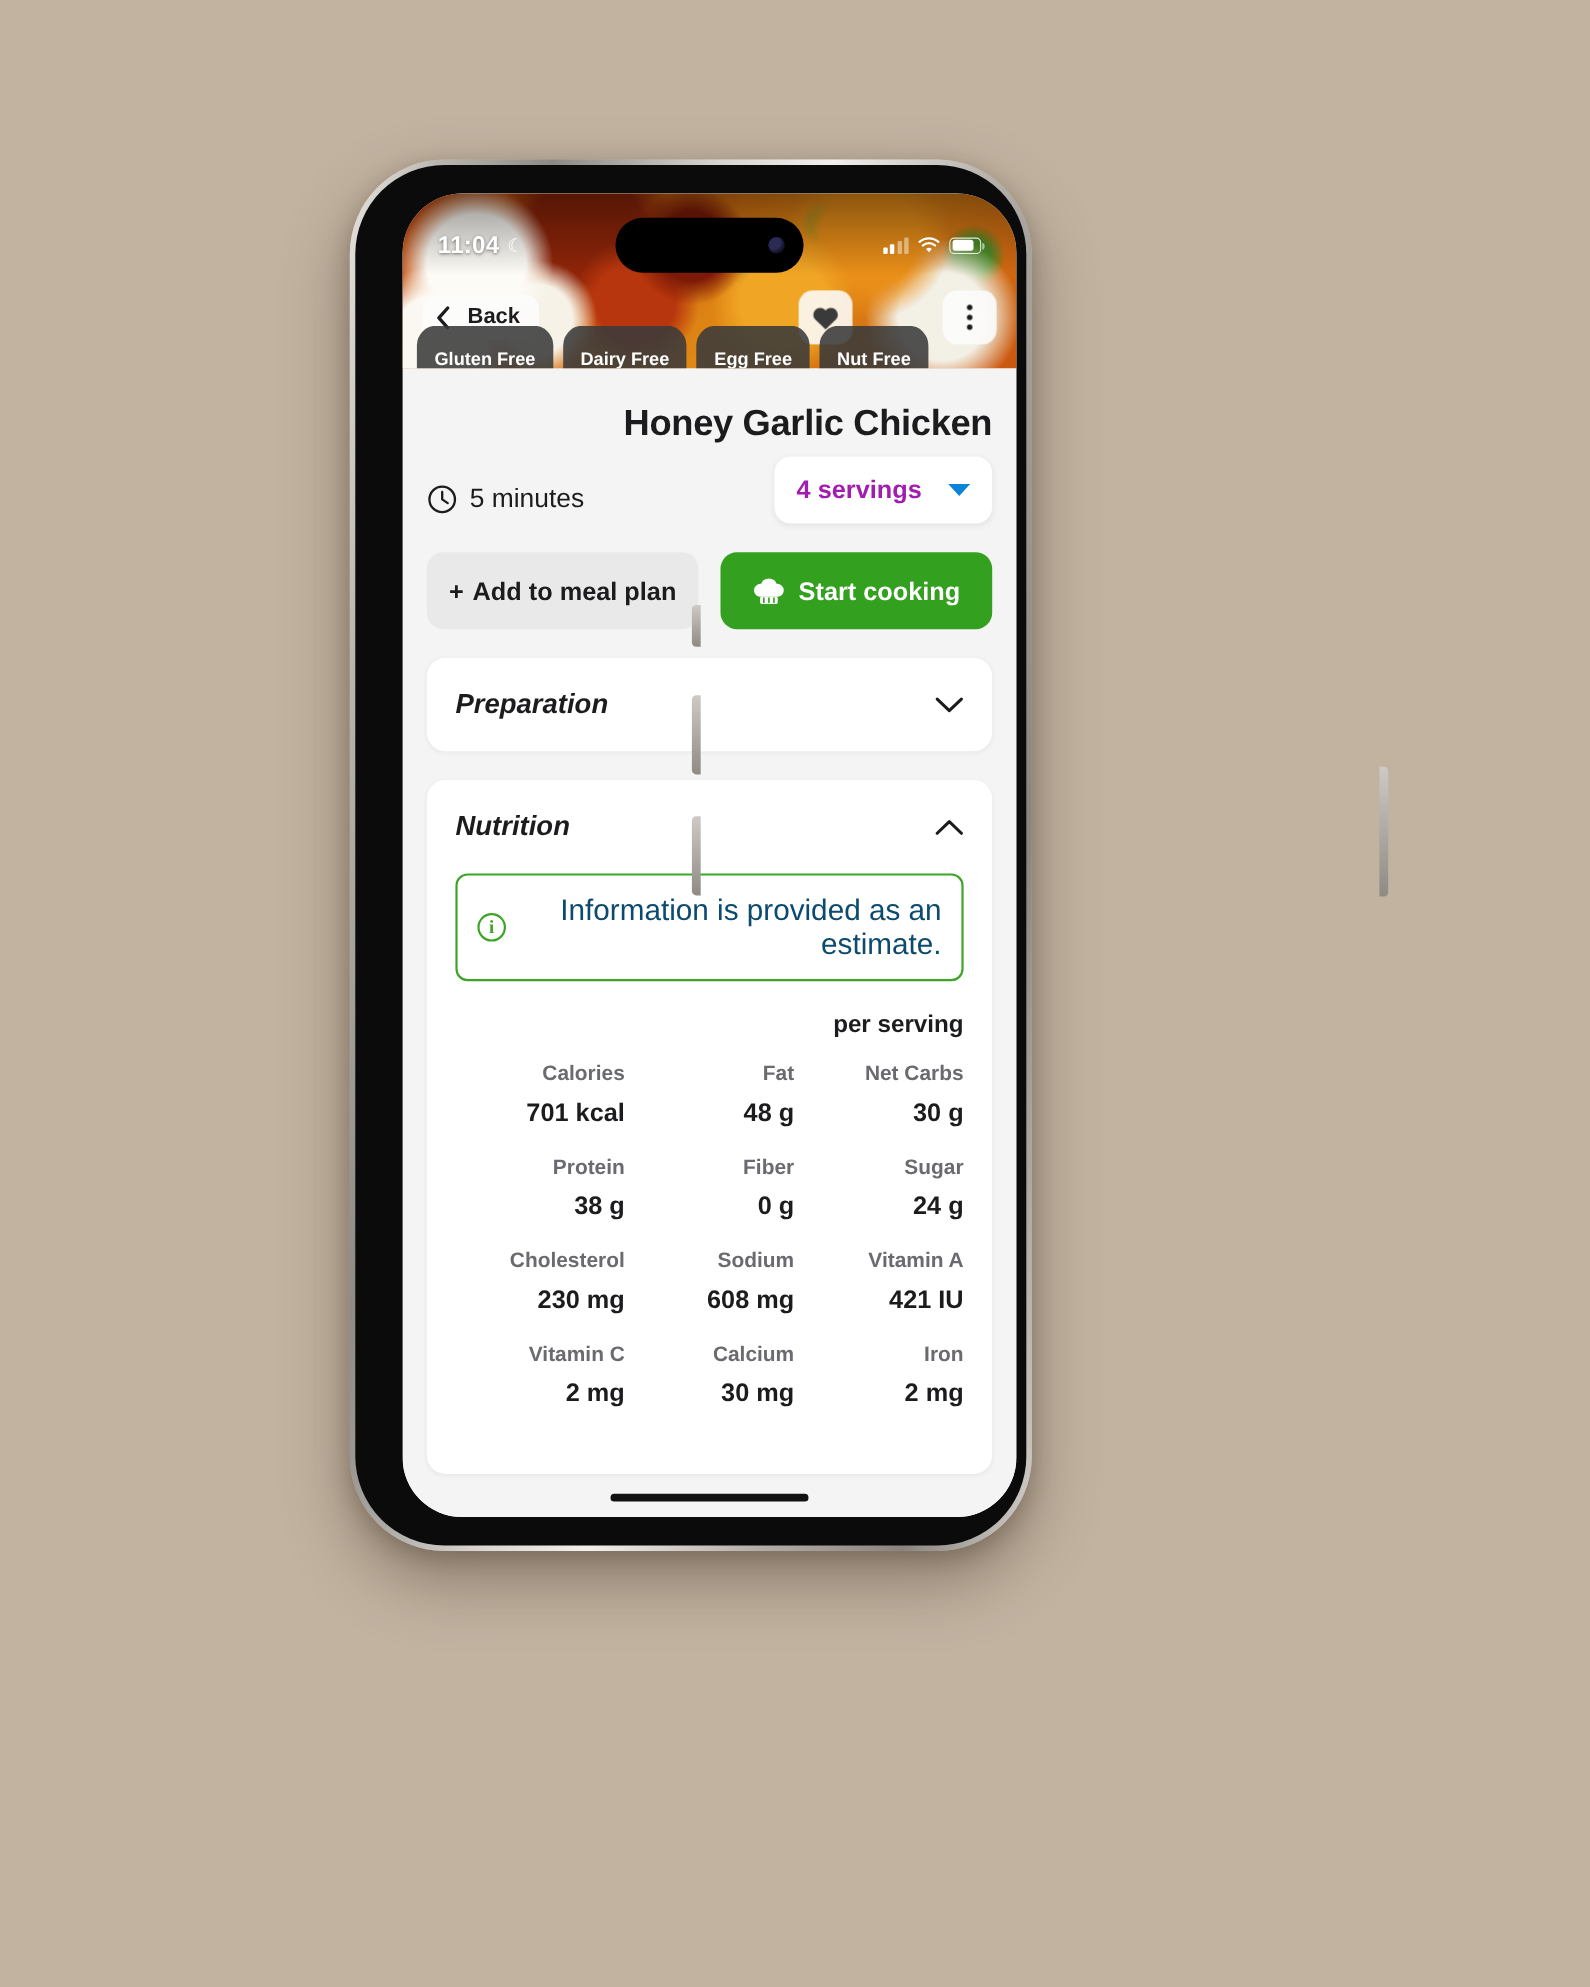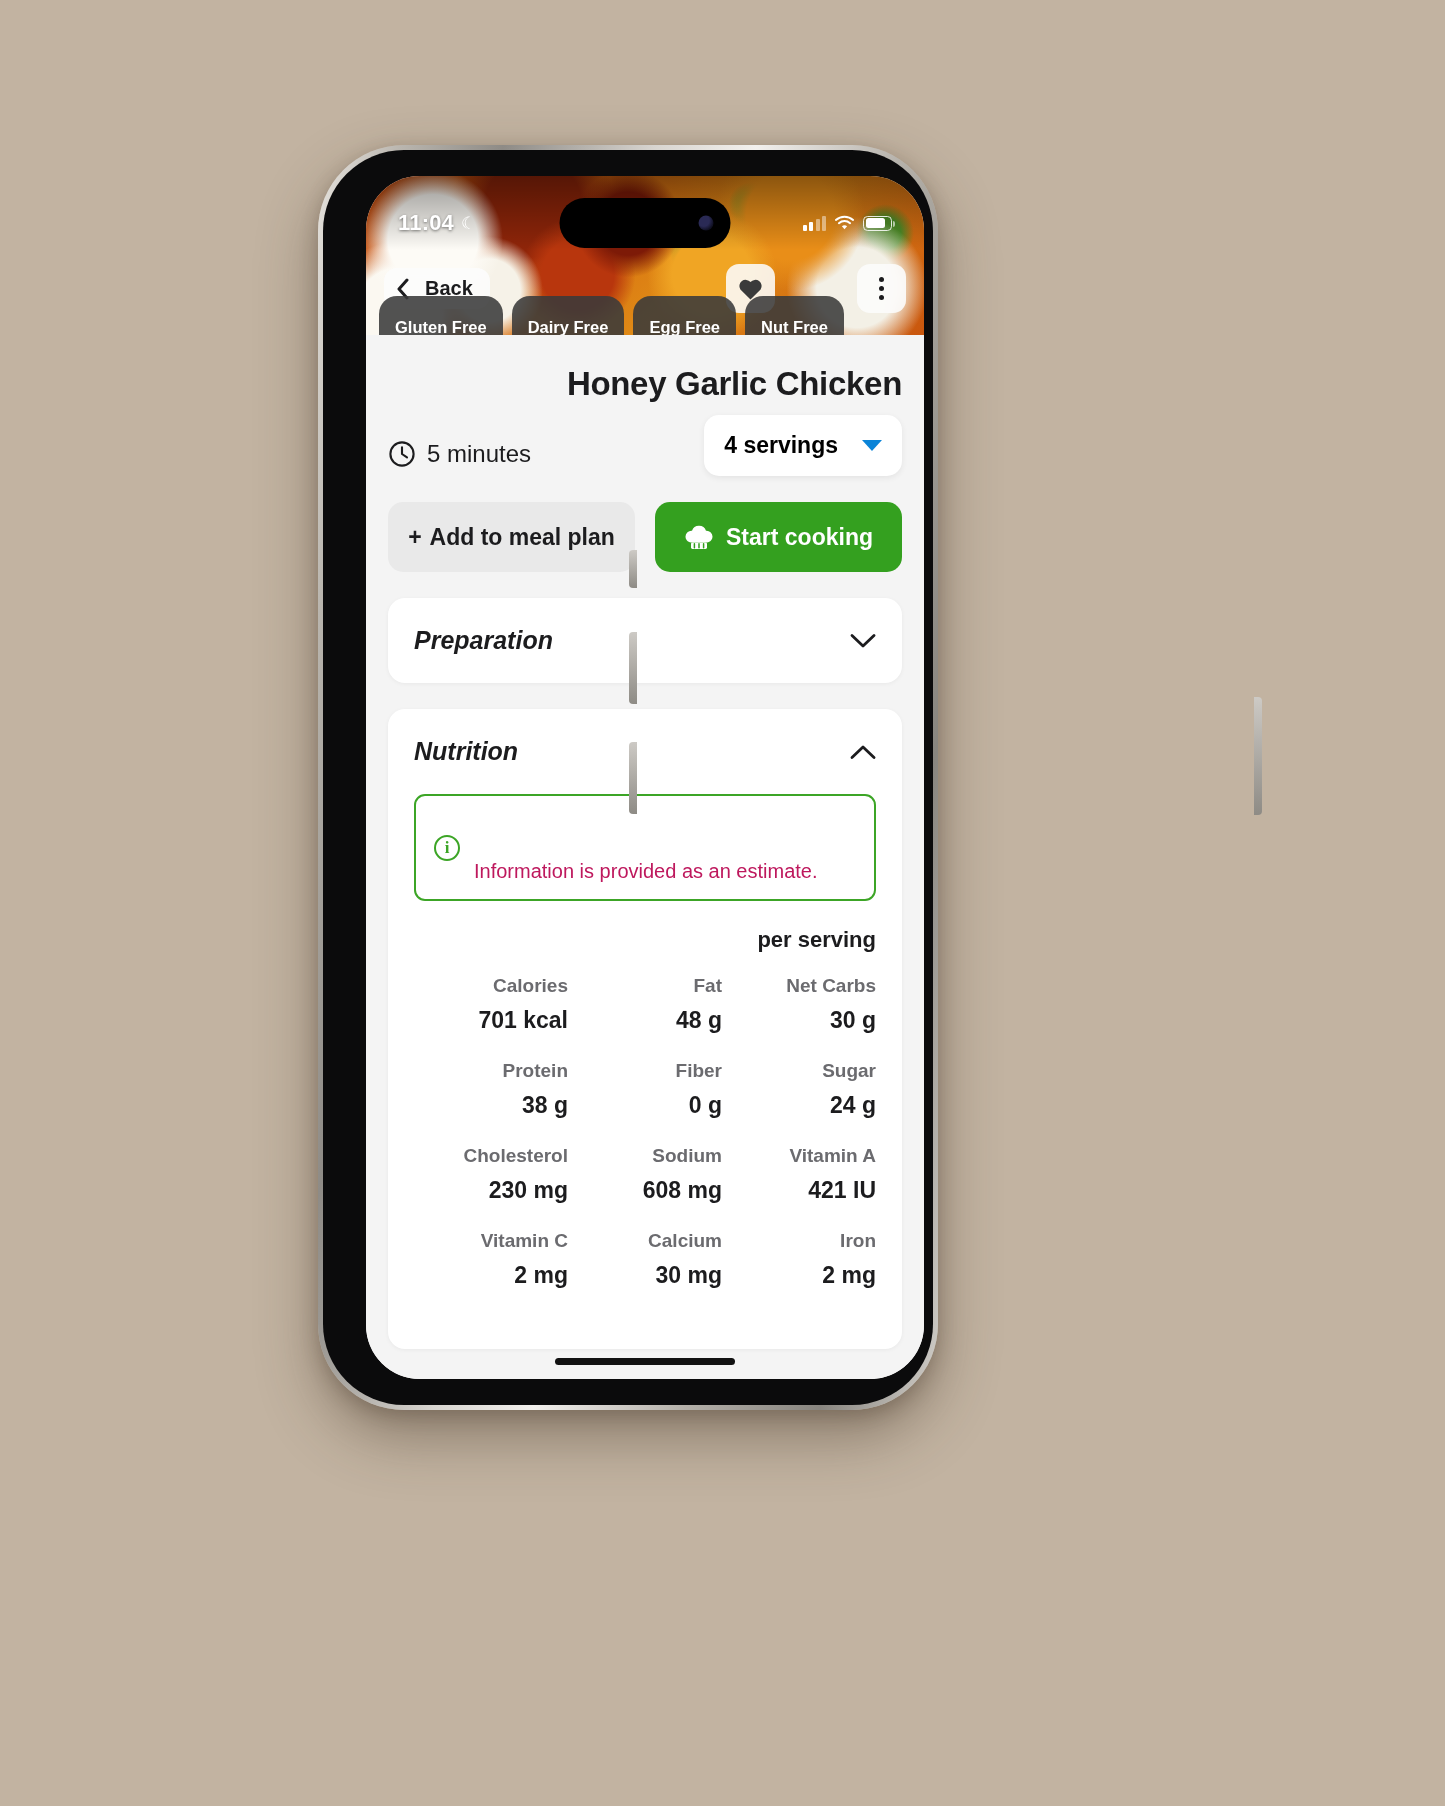--- a/index.html
+++ b/index.html
@@ -185,21 +185,21 @@
   .time-wrap { display: flex; align-items: center; gap: 11px; }
   .time-wrap svg { display:block; }
   .time-text { font-size: 24px; color: #1c1c1e; font-weight: 400; }
   .servings {
     background: #fff; border-radius: 15px;
     padding: 17px 20px;
     display: flex; align-items: center; gap: 24px;
     box-shadow: 0 2px 6px rgba(0,0,0,.07);
     margin-top: -16px;
   }
-  .servings-label { font-size: 23px; font-weight: 700; color: #000000; }
+  .servings-label { font-size: 23px; font-weight: 700; color: #a21caf; }
   .caret-blue { width:0;height:0;border-left:10px solid transparent;border-right:10px solid transparent;border-top:11px solid #0a84d8; }
 
   .actions {
     display:flex; align-items:center; gap: 20px;
     padding: 26px 22px 0 22px;
   }
   .btn-meal {
     flex: 1;
     background: #e9e9e9;
     border-radius: 15px;
@@ -231,21 +231,21 @@
   .card-title { font-size: 25px; font-weight: 700; color: #1c1c1e; }
   .chev { display:block; }
 
   .estimate {
     margin: 0 26px;
     border: 2px solid #3ca526;
     border-radius: 11px;
     padding: 16px 18px;
     display:flex; align-items:center; gap: 14px;
   }
-  .estimate-text { font-size: 20px; color: #be185d; margin-top: 48px; }
+  .estimate-text { font-size: 27px; color: #0c4a6e; }
   .i-circle {
     width:26px;height:26px;border-radius:50%;border:2.3px solid #3ca526;
     display:flex;align-items:center;justify-content:center;
     font-size:17px;font-weight:700;color:#3ca526;font-family:"Liberation Serif",serif;
     flex-shrink:0;
   }
   .per-serving {
     font-size: 22px; font-weight: 700; color: #1c1c1e;
     padding: 26px 26px 0 26px;
   }

